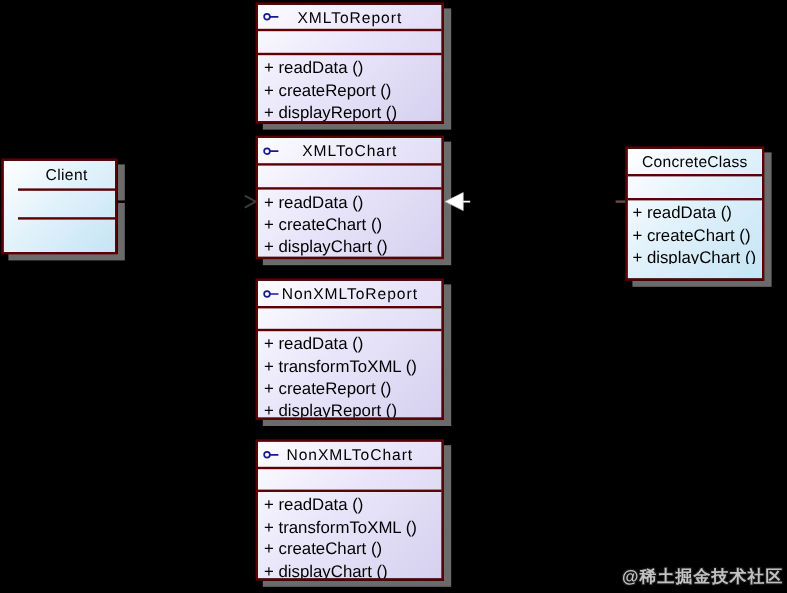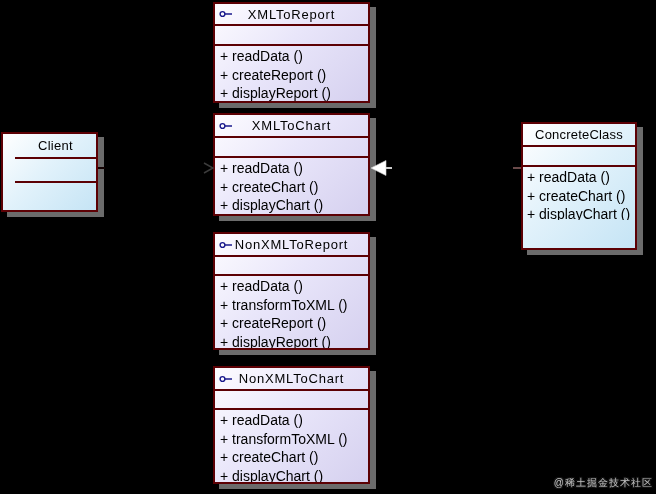--- a/index.html
+++ b/index.html
@@ -25,21 +25,21 @@
   .methods-compartment{
     border-top:2px solid #5c0004;
     font-size:14px;line-height:18.5px;padding:1px 2px 0 5px;white-space:nowrap;
   }
   .method-line{white-space:nowrap;}
   .connector{position:absolute;line-height:0;}
   .assoc-line{position:absolute;height:1px;background:#000;}
   .stub{position:absolute;}
   .watermark{
     position:absolute;right:3px;bottom:4px;
-    font-size:10px;font-weight:normal;color:rgba(225,225,225,0.85);
+    font-size:14px;font-weight:bold;color:rgba(225,225,225,0.85);
     text-shadow:-1px -1px 0 #1a1a1a,1px -1px 0 #1a1a1a,-1px 1px 0 #1a1a1a,1px 1px 0 #1a1a1a;
     letter-spacing:1px;
   }
 </style>
 </head>
 <body>
 
 <div id="canvas">
 
   <div class="uml-class purple" style="left:213px;top:2px;width:157px;height:101px;">
@@ -117,21 +117,21 @@
   </div>
 
   <div class="uml-class blue" style="left:1px;top:132px;width:97px;height:80px;padding-left:12px;">
     <div class="compartment title-bar" style="height:23px;letter-spacing:0.3px;">
       <span>Client</span>
     </div>
     <div class="compartment attrs-compartment" style="height:24px;"></div>
     <div class="compartment methods-compartment" style="height:29px;"></div>
   </div>
 
-  <div class="uml-class blue" style="left:521px;top:122px;width:116px;height:128px;">
+  <div class="uml-class blue" style="left:521px;top:122px;width:116px;height:112px;">
     <div class="compartment title-bar" style="height:21px;letter-spacing:0.2px;">
       <span>ConcreteClass</span>
     </div>
     <div class="compartment attrs-compartment" style="height:20px;"></div>
     <div class="compartment methods-compartment" style="height:55px;padding-left:4px;">
         <div class="method-line">+ readData ()</div>
         <div class="method-line">+ createChart ()</div>
         <div class="method-line">+ displayChart ()</div>
       </div>
   </div>

